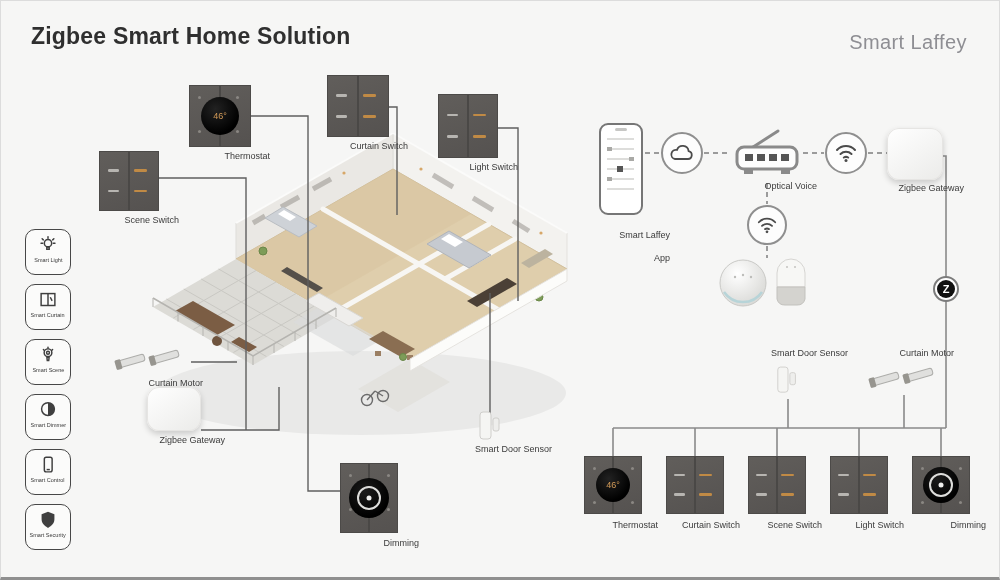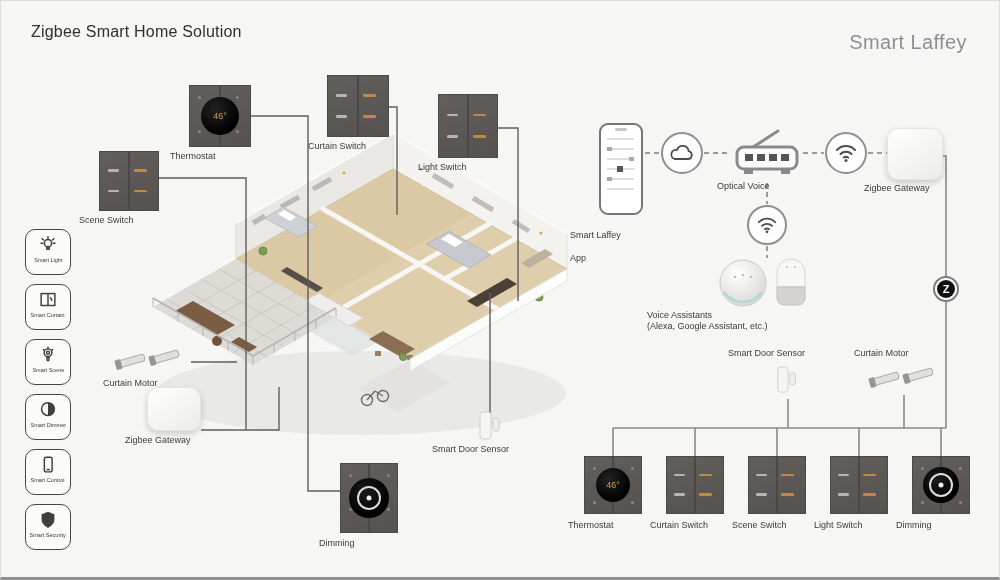--- a/index.html
+++ b/index.html
@@ -2,22 +2,22 @@
 <html><head>
 <meta charset="utf-8">
 <style>
   html,body{margin:0;padding:0;background:#e9e9e9;}
   #canvas{
     position:relative;width:1000px;height:580px;box-sizing:border-box;
     background:#f6f6f5;border:1px solid #dcdcdc;border-bottom:3px solid #8f8f8f;
     font-family:"Liberation Sans",sans-serif;overflow:hidden;
   }
   .abs{position:absolute;}
-  .lbl{position:absolute;font-size:9px;color:#3b3b3b;text-align:left;line-height:1.25;}
-  #title{position:absolute;left:30px;top:22px;font-size:16px;font-weight:400;color:#2f2f2f;letter-spacing:.2px;}
+  .lbl{position:absolute;font-size:9px;color:#3b3b3b;text-align:right;line-height:1.25;}
+  #title{position:absolute;left:30px;top:22px;font-size:23px;font-weight:700;color:#2f2f2f;letter-spacing:.2px;}
   #brand{position:absolute;right:32px;top:30px;font-size:20px;font-weight:400;color:#8e8e93;letter-spacing:.4px;}
 
   
   .side-item{position:absolute;left:24px;width:46px;height:46px;border:1.8px solid #474747;border-radius:10px;
     background:#fbfbfa;display:flex;flex-direction:column;align-items:center;justify-content:flex-start;box-sizing:border-box;}
   .side-item svg{margin-top:4px;}
   .side-lbl{font-size:6px;color:#3a3a3a;margin-top:1px;white-space:nowrap;transform:scale(.92);}
 
   
   .panel{position:absolute;background:linear-gradient(160deg,#615e5b,#555250);border:1px solid #4c4a48;box-sizing:border-box;}
@@ -378,24 +378,20 @@
         <circle cx="28" cy="24" r="1.2"></circle>
         <circle cx="36" cy="26" r="1.2"></circle>
       </g>
     <path d="M62,22 a14,14 0 0 1 28,0 v14 h-28 z" fill="#f7f7f5" stroke="#d6d5d2"></path>
     <path d="M62,36 h28 v12 a8,8 0 0 1 -8,6 h-12 a8,8 0 0 1 -8,-6 z" fill="#d4d3cf" stroke="#c2c1bd"></path>
     <g fill="#c4c3bf">
         <circle cx="72" cy="16" r="1"></circle>
         <circle cx="80" cy="16" r="1"></circle>
       </g>
   </svg>
-  <div class="lbl" style="left:646px;top:309px;width:240px;">
-    <span>Voice Assistants</span><br>
-    <span>(Alexa, Google Assistant, etc.)</span>
-  </div>
 
   <div class="zbadge">
       <i>Z</i>
     </div>
 
   <div class="lbl" style="left:727px;top:347px;width:120px;">Smart Door Sensor</div>
   <svg class="abs" style="left:774px;top:362px;" width="26" height="36" viewBox="0 0 28 32">
     <rect x="3" y="1" width="11" height="27" rx="3" fill="#f5f5f3" stroke="#cfcecb"></rect>
     <rect x="16" y="7" width="6" height="13" rx="2" fill="#eeeeec" stroke="#cfcecb"></rect>
   </svg>

